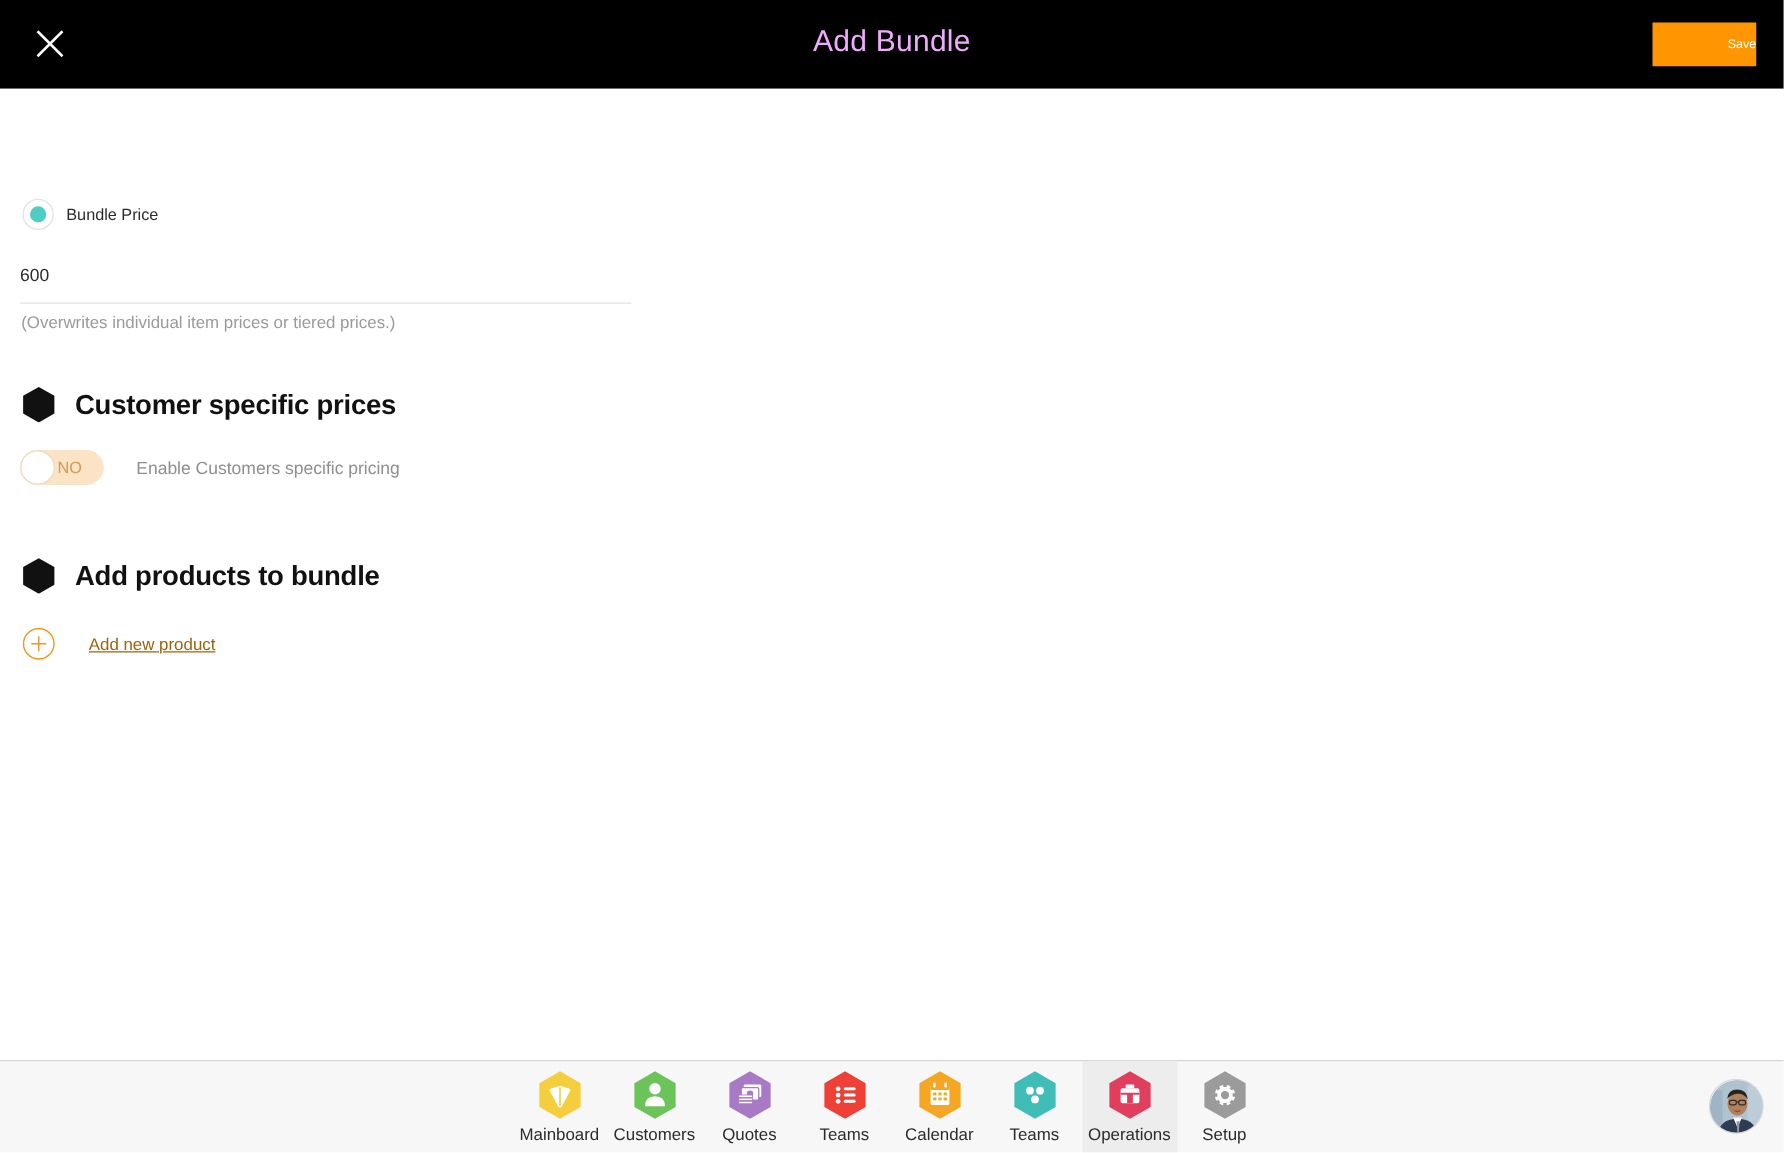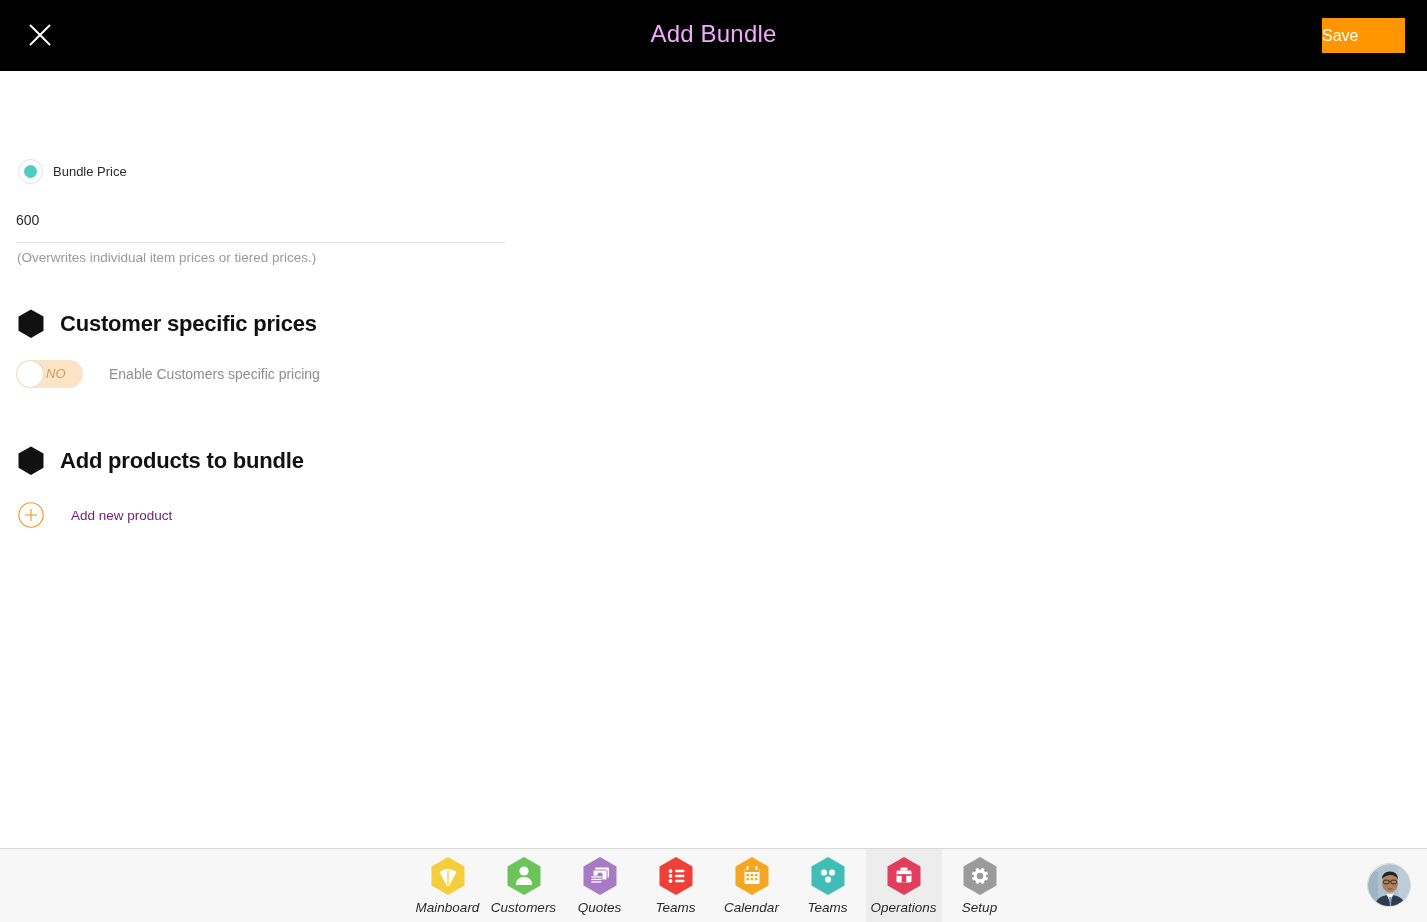--- a/index.html
+++ b/index.html
@@ -30,26 +30,26 @@
     color: #f0abfc;
     font-size: 24px;
     font-weight: 400;
     letter-spacing: .2px;
   }
   .save-btn {
     position: absolute; right: 22px; top: 18px;
     width: 83px; height: 35px;
     background: #FF9500;
     color: #ffffff;
-    font-size: 16px;
+    font-size: 10px;
     border: none;
     cursor: pointer;
     font-family: "Liberation Sans", sans-serif;
     line-height: 35px;
-    text-align: left;
+    text-align: right;
     padding: 0;
   }
 
   
   .tabbar {
     position: absolute; top: 71px; left: 0;
     width: 1427px; height: 55px;
     background: #ffffff;
   }
   .tab {
@@ -117,42 +117,41 @@
   .toggle-row {
     position: absolute; left: 16px; top: 234px;
     display: flex; align-items: center; gap: 26px;
   }
   .toggle {
     position: relative;
     width: 67px; height: 28px; border-radius: 14px;
     background: #FBE3C6;
     cursor: pointer;
     flex: 0 0 auto;
-    font-style: italic;
   }
   .toggle-knob {
     position:absolute; left: 1px; top: 1px;
     width: 26px; height: 26px; border-radius: 50%;
     background: #ffffff;
     box-shadow: 0 0 1px rgba(0,0,0,.25);
   }
   .toggle-text {
     position:absolute; left: 30px; top: 0; height: 28px;
     line-height: 28px;
     font-size: 13px; color: #D09A56;
   }
   .toggle-label { font-size: 14px; color: #8E8E8E; }
 
   .add-row {
     position: absolute; left: 18px; top: 376px;
     display: flex; align-items: center; gap: 27px;
     cursor: pointer;
   }
   .plus-circle { width: 26px; height: 26px; flex:0 0 auto; }
-  .add-label { font-size: 13.5px; color: #701a75; }
+  .add-label { font-size: 13.5px; color: #a16207; text-decoration: underline; }
 
   
   .footer {
     position: absolute; left: 0; bottom: 0;
     width: 1427px; height: 74px;
     background: #F7F7F7;
     border-top: 1px solid #D8D8D8;
   }
   .nav {
     position: absolute; left: 0; top: 0;
@@ -162,21 +161,21 @@
   .nav-item {
     width: 76px; height: 73px;
     display: flex; flex-direction: column;
     align-items: center; justify-content: center;
     gap: 4px;
     cursor: pointer;
     background: transparent;
   }
   .nav-item.active { background: #EDEDED; }
   .nav-icon { width: 36px; height: 40px; }
-  .nav-label { font-size: 13.5px; color: #2B2B2B; white-space: nowrap; font-style: italic; }
+  .nav-label { font-size: 13.5px; color: #2B2B2B; white-space: nowrap; }
 
   .avatar {
     position: absolute; right: 16px; top: 14px;
     width: 44px; height: 44px; border-radius: 50%;
     overflow: hidden;
     border: 1px solid #DADADA;
     cursor: pointer;
   }
   .avatar svg { display:block; }
 </style>

